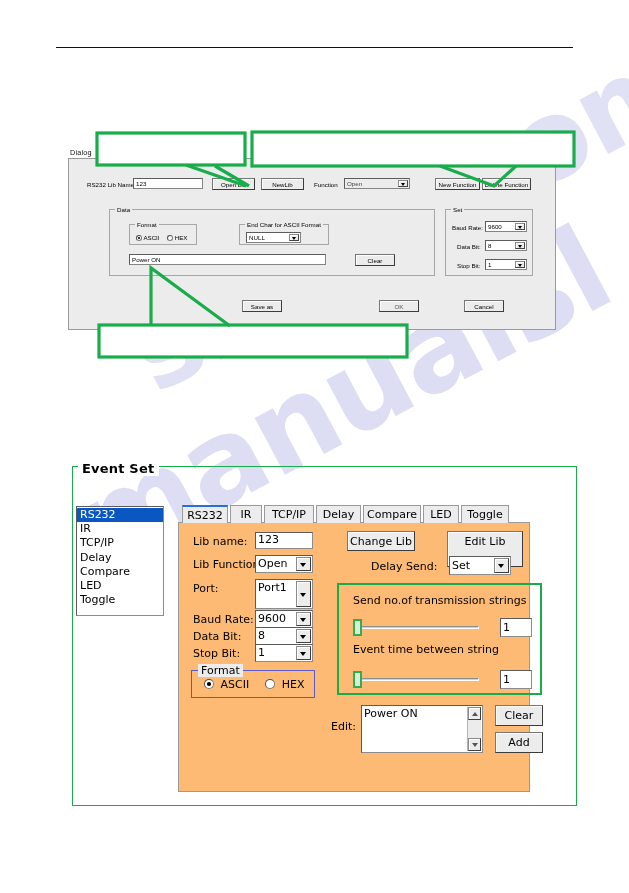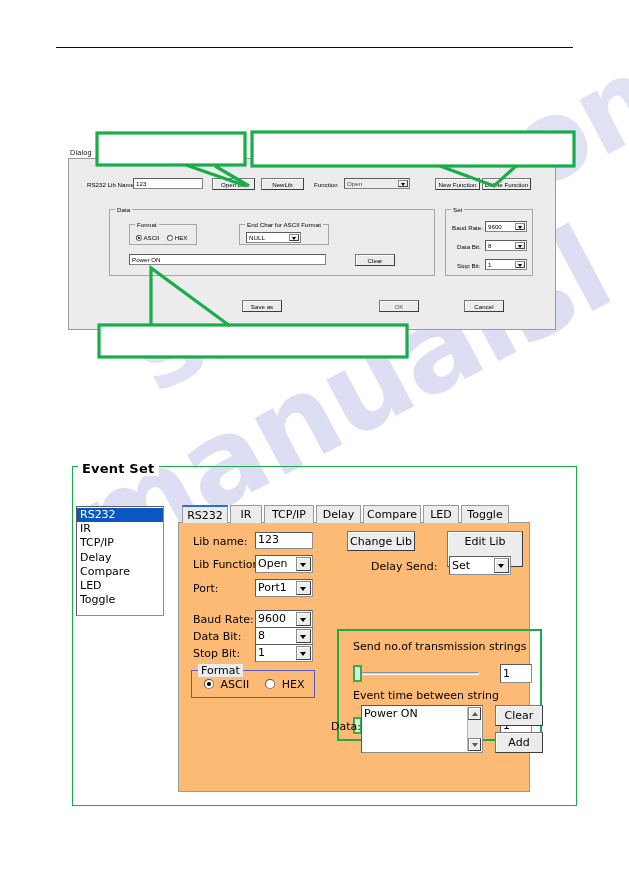--- a/index.html
+++ b/index.html
@@ -601,21 +601,21 @@
   <div class="ev-label" style="position:absolute;left:14px;top:12px;">Lib name:</div>
   <div class="ev-input" style="position:absolute;left:76px;top:9px;width:58px;height:17px;">123</div>
 
   <div class="ev-label" style="position:absolute;left:14px;top:35px;">Lib Function:</div>
   <div class="ev-combo" style="position:absolute;left:76px;top:32px;width:58px;height:18px;">
     <span>Open</span>
     <span class="arrow"></span>
   </div>
 
   <div class="ev-label" style="position:absolute;left:14px;top:59px;">Port:</div>
-  <div class="ev-combo" style="position:absolute;left:76px;top:56px;width:58px;height:18px;">
+  <div class="ev-combo" style="position:absolute;left:76px;top:56px;width:58px;height:30px;">
     <span>Port1</span>
     <span class="arrow"></span>
   </div>
 
   <div class="ev-label" style="position:absolute;left:14px;top:90px;">Baud Rate:</div>
   <div class="ev-combo" style="position:absolute;left:76px;top:87px;width:58px;height:18px;">
     <span>9600</span>
     <span class="arrow"></span>
   </div>
 
@@ -645,35 +645,35 @@
 
   <div class="ev-btn" style="position:absolute;left:168px;top:8px;width:68px;height:20px;line-height:19px;">Change Lib</div>
   <div class="ev-btn" style="position:absolute;left:268px;top:8px;width:76px;height:36px;line-height:19px;">Edit Lib</div>
 
   <div class="ev-label" style="position:absolute;left:176px;top:37px;margin-left:16px;">Delay Send:</div>
   <div class="ev-combo" style="position:absolute;left:270px;top:33px;width:62px;height:19px;line-height:17px;">
     <span>Set</span>
     <span class="arrow"></span>
   </div>
 
-  <div class="green-box" style="left:158px;top:60px;width:205px;height:112px;margin-top:46px;">
+  <div class="green-box" style="left:158px;top:60px;width:205px;height:112px;">
     <div class="ev-label" style="position:absolute;left:14px;top:9px;">Send no.of transmission strings</div>
 
     <div class="slider-track" style="left:18px;top:41px;width:122px;"></div>
     <div class="slider-thumb" style="left:14px;top:34px;"></div>
     <div class="ev-input" style="position:absolute;left:161px;top:33px;width:32px;height:19px;line-height:18px;">1</div>
 
     <div class="ev-label" style="position:absolute;left:14px;top:58px;">Event time between string</div>
 
     <div class="slider-track" style="left:18px;top:93px;width:122px;"></div>
     <div class="slider-thumb" style="left:14px;top:86px;"></div>
     <div class="ev-input" style="position:absolute;left:161px;top:85px;width:32px;height:19px;line-height:18px;">1</div>
   </div>
 
-  <div class="ev-label" style="position:absolute;left:152px;top:197px;">Data:</div>
+  <div class="ev-label" style="position:absolute;left:152px;top:197px;">Edit:</div>
   <div class="textarea" style="left:182px;top:182px;width:122px;height:48px;">
     <span>Power ON</span>
     <span class="ta-scroll">
       <span class="up"></span>
       <span class="dn"></span>
     </span>
   </div>
 
   <div class="ev-btn" style="position:absolute;left:316px;top:182px;width:48px;height:21px;line-height:20px;">Clear</div>
   <div class="ev-btn" style="position:absolute;left:316px;top:209px;width:48px;height:21px;line-height:20px;">Add</div>

